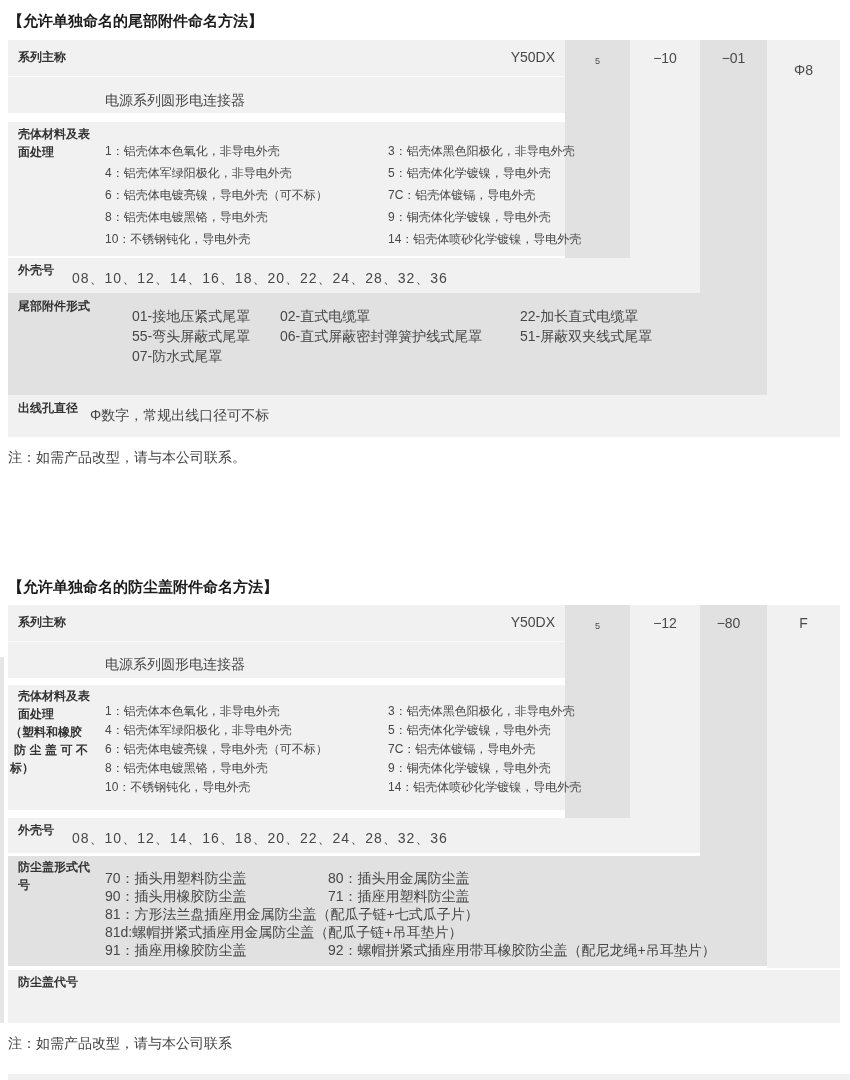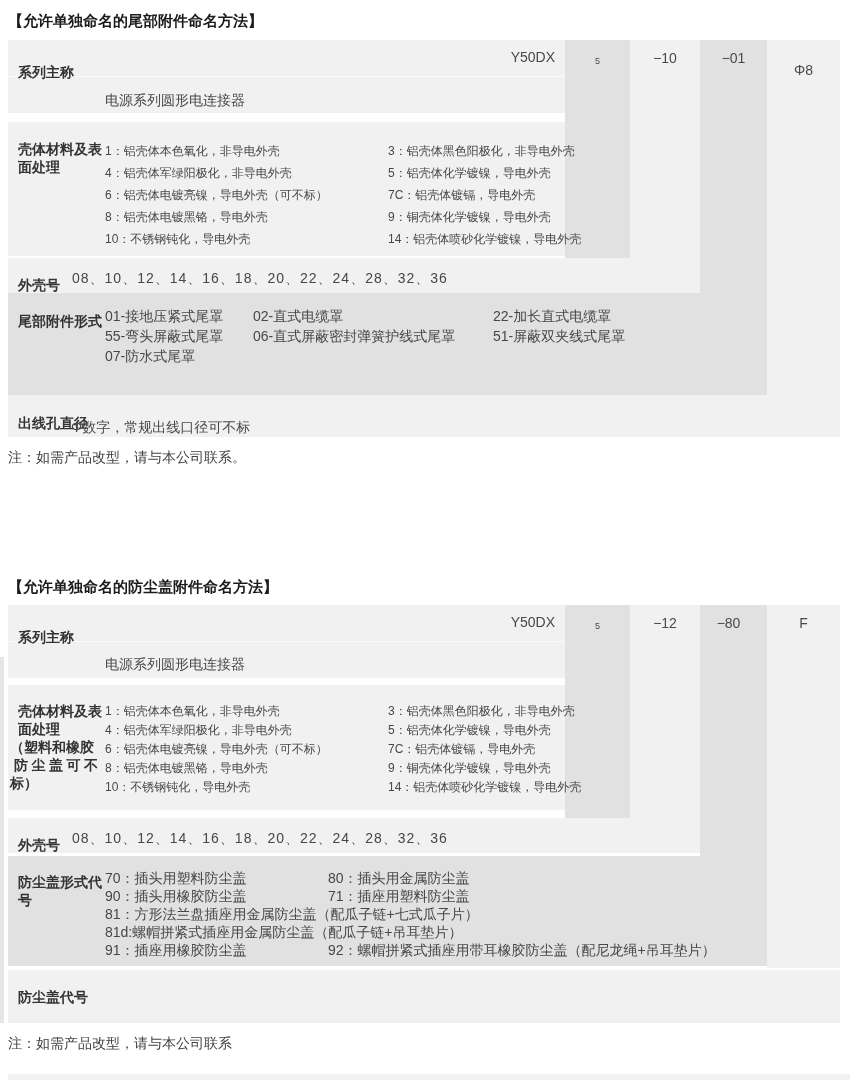--- a/index.html
+++ b/index.html
@@ -1,29 +1,29 @@
 <!DOCTYPE html>
 <html><head>
 <meta charset="utf-8">
 <style>
   html,body{margin:0;padding:0;background:#ffffff;}
   body{font-family:"Liberation Sans","DejaVu Sans",sans-serif;}
   #page{position:relative;width:850px;height:1080px;background:#ffffff;overflow:hidden;}
   .blk{position:absolute;background:#f1f1f1;}
   .blk.dark{background:#e1e1e1;}
   .title{position:absolute;font-size:15px;font-weight:bold;color:#1b1b1b;white-space:nowrap;}
-  .lbl{position:absolute;font-size:14px;font-weight:bold;color:#333333;white-space:nowrap;line-height:16px;margin-top:15px;}
+  .lbl{position:absolute;font-size:12px;font-weight:bold;color:#333333;white-space:nowrap;line-height:16px;}
   .txt{position:absolute;font-size:14px;color:#474747;white-space:nowrap;line-height:16px;}
   .code{position:absolute;font-size:14px;color:#4a4a4a;text-align:center;line-height:16px;}
   .code.small{font-size:9px;}
   .mcol{position:absolute;font-size:12px;color:#474747;white-space:nowrap;}
   .mcol.lh22 div{height:22px;line-height:22px;}
   .mcol.lh19 div{height:19px;line-height:19px;}
   .rows{position:absolute;font-size:14px;color:#474747;white-space:nowrap;}
-  .rows.lh20 > div{height:20px;line-height:20px;}
+  .rows.lh20 > div{height:20px;line-height:20px;margin-left:27px;}
   .rows.lh18 > div{height:18px;line-height:18px;}
   .tA{display:inline-block;width:148px;}
   .tB{display:inline-block;width:240px;}
   .dA{display:inline-block;width:223px;}
   .ls{letter-spacing:3.5px;}
   .strip{position:absolute;background:#e6e6e6;}
   .sep{position:absolute;background:#fafafa;height:1px;}
   .note{position:absolute;font-size:14px;color:#3f3f3f;white-space:nowrap;}
 </style>
 </head>
@@ -73,21 +73,21 @@
   <div class="blk dark" style="left:8px;top:293px;width:759px;height:102px;"></div>
   <div class="lbl" style="left:18px;top:298px;">尾部附件形式</div>
   <div class="rows lh20" style="left:105px;top:306px;">
     <div><span class="tA">01-接地压紧式尾罩</span><span class="tB">02-直式电缆罩</span><span>22-加长直式电缆罩</span></div>
     <div><span class="tA">55-弯头屏蔽式尾罩</span><span class="tB">06-直式屏蔽密封弹簧护线式尾罩</span><span>51-屏蔽双夹线式尾罩</span></div>
     <div><span>07-防水式尾罩</span></div>
   </div>
 
   <div class="blk" style="left:8px;top:395px;width:832px;height:42px;"></div>
   <div class="lbl" style="left:18px;top:400px;">出线孔直径</div>
-  <div class="txt" style="left:71px;top:407px;margin-top:12px;">Φ数字，常规出线口径可不标</div>
+  <div class="txt" style="left:90px;top:407px;">Φ数字，常规出线口径可不标</div>
 
   <div class="note" style="left:8px;top:449px;">注：如需产品改型，请与本公司联系。</div>
 
   <div class="title" style="left:8px;top:578px;">【允许单独命名的防尘盖附件命名方法】</div>
 
   <div class="strip" style="left:0px;top:657px;width:4px;height:366px;"></div>
 
   <div class="blk dark" style="left:565px;top:605px;width:65px;height:213px;"></div>
   <div class="blk" style="left:630px;top:605px;width:70px;height:213px;"></div>
   <div class="blk dark" style="left:700px;top:605px;width:67px;height:251px;"></div>

